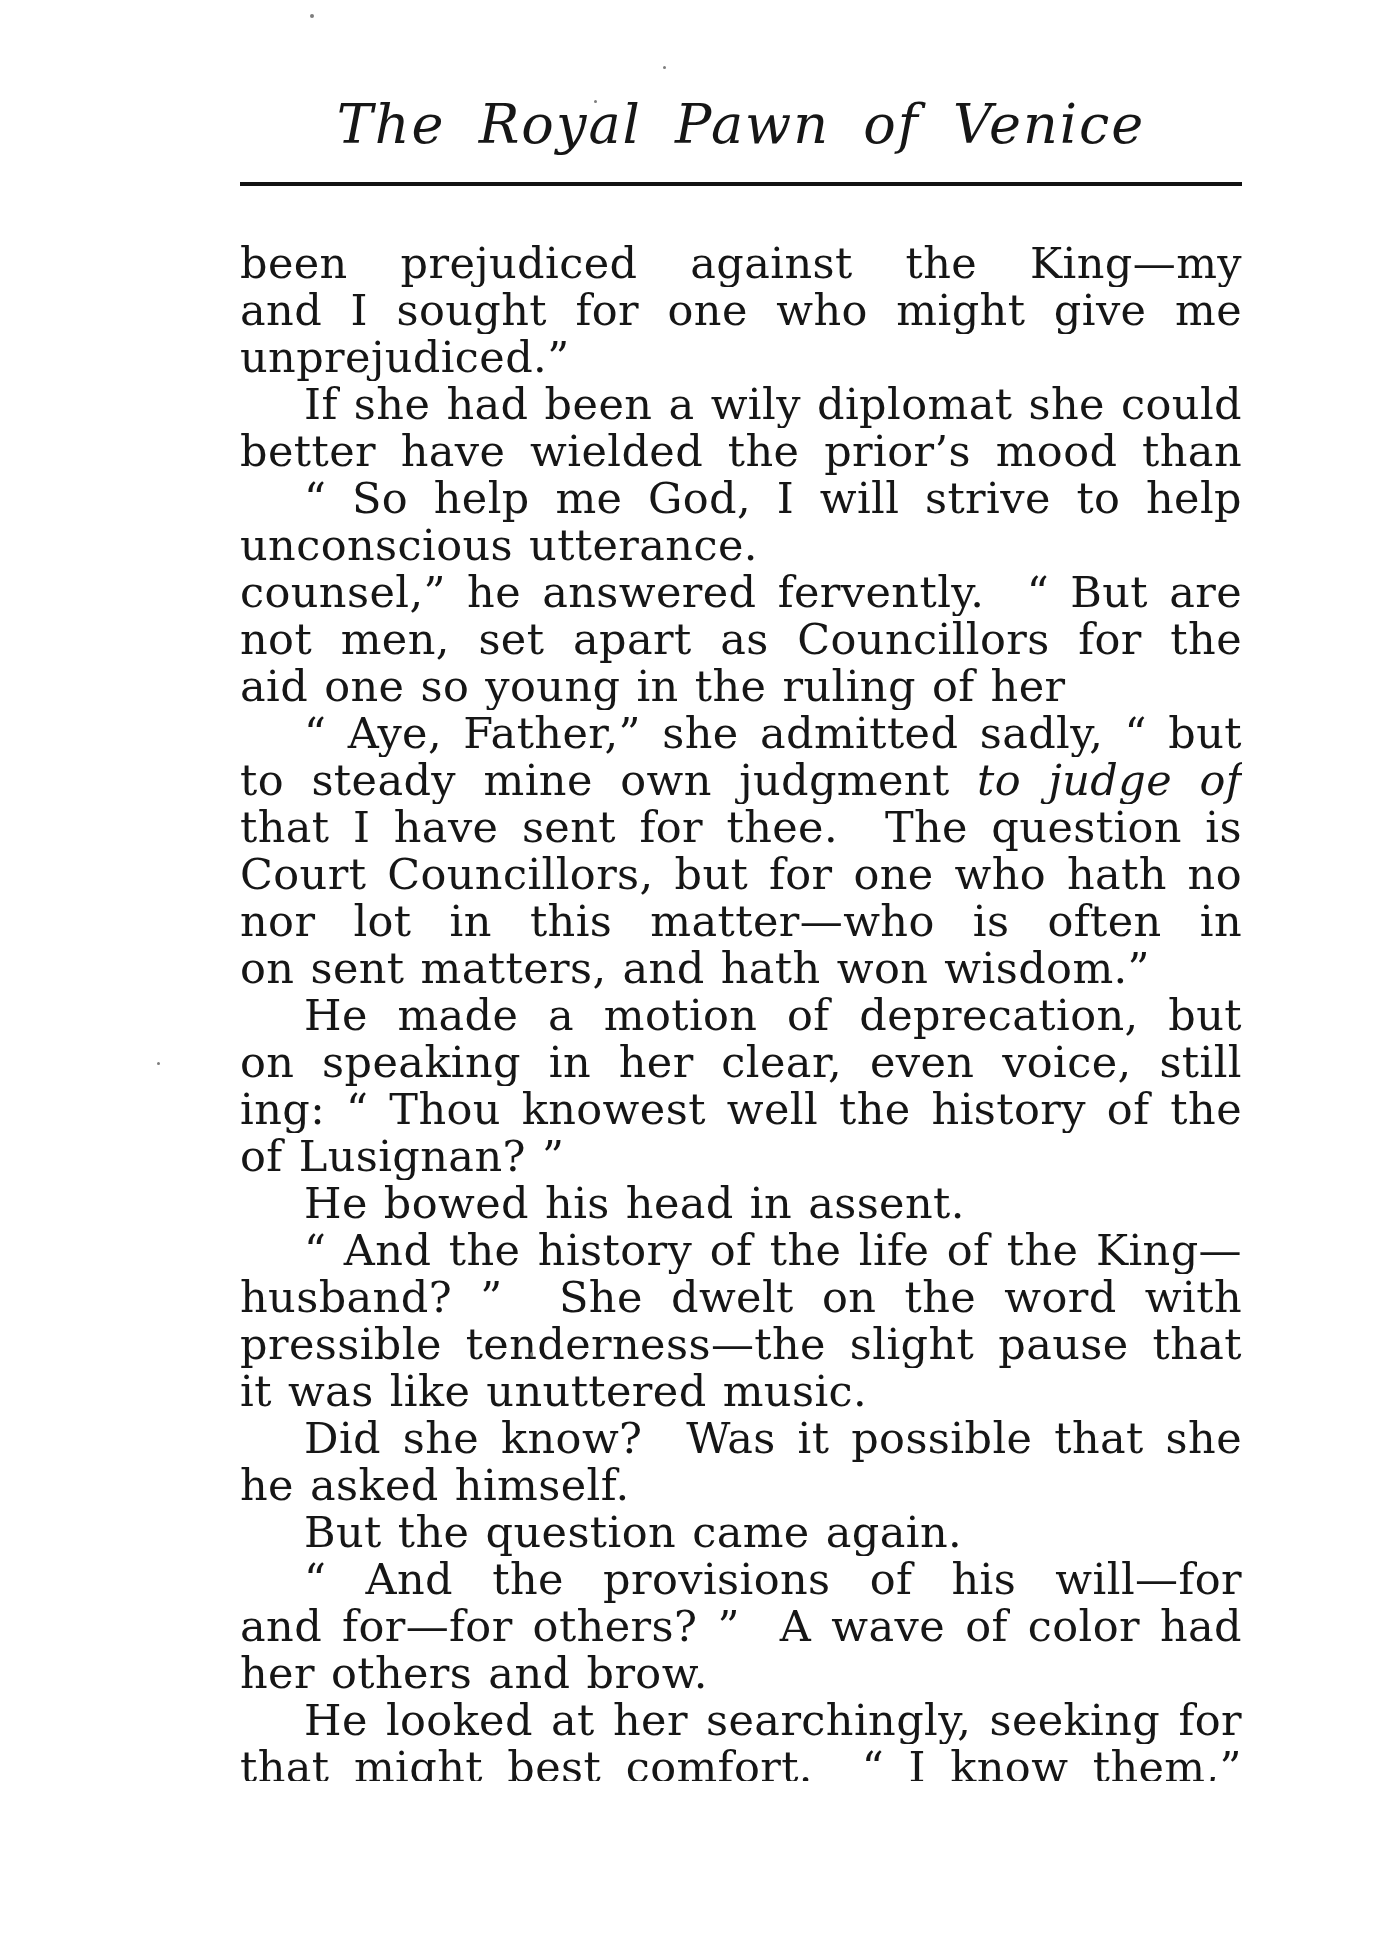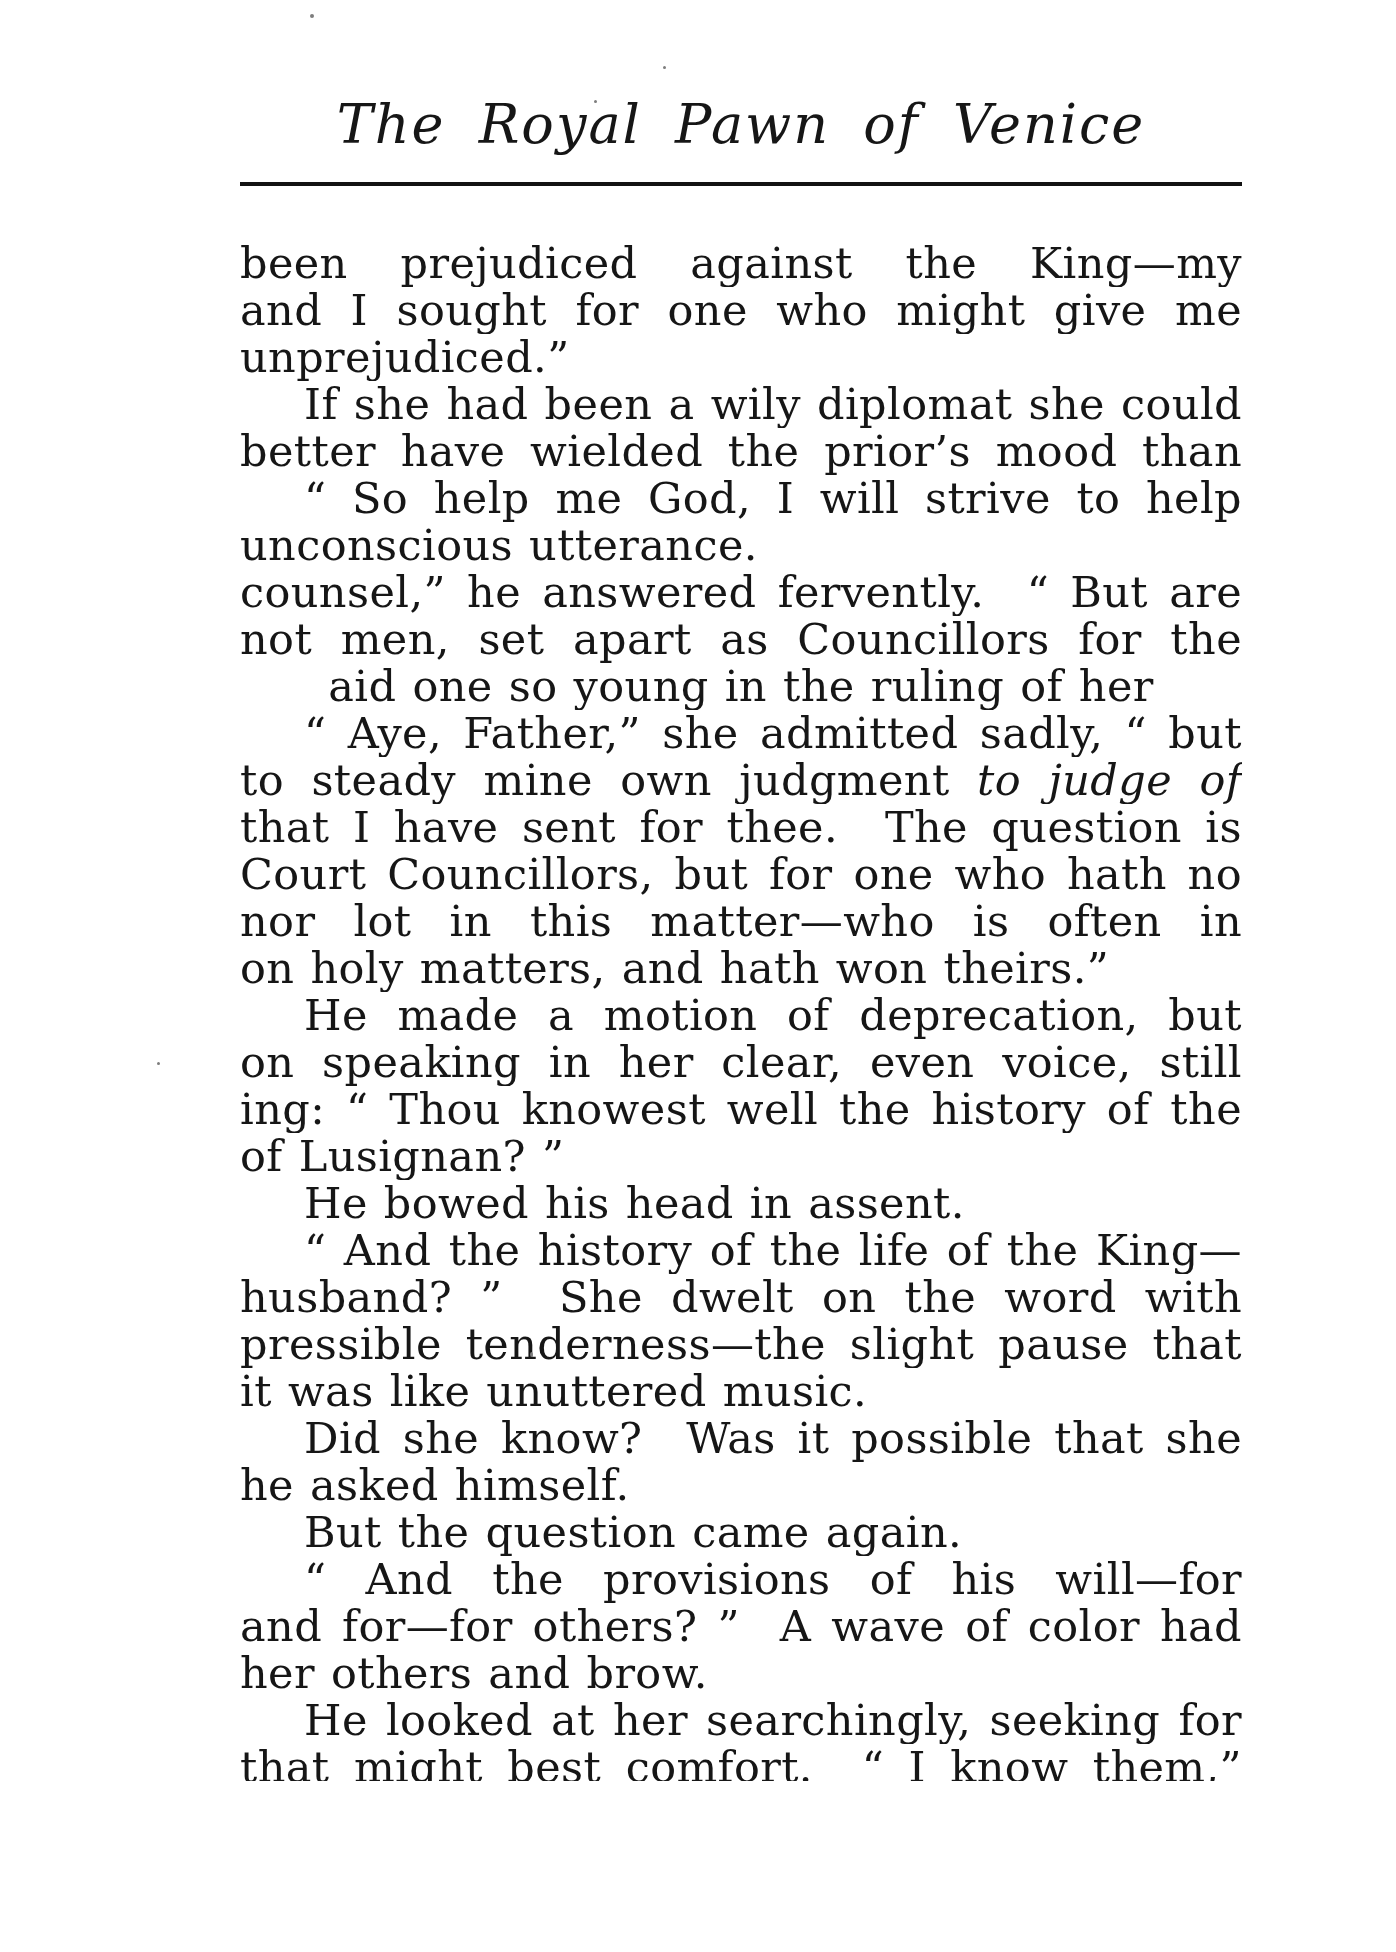--- a/index.html
+++ b/index.html
@@ -37,21 +37,21 @@
   .line{
     height:47px;line-height:47px;
     font-size:43px;
     letter-spacing:0.4px;
     word-spacing:2px;
     text-align:justify;
     text-align-last:justify;
     overflow:hidden;
   }
   .line.last{
-    text-align:center;
+    text-align:left;
     text-align-last:left;
   }
   .line.indent{
     padding-left:64px;
   }
   .it{font-style:italic;}
   .folio{
     margin-top:18px;
     height:48px;line-height:48px;
     text-align:center;
@@ -84,21 +84,21 @@
         <div class="line indent"><span>“ So help me God, I will strive to help thee in</span></div>
         <div class="line last"><span>unconscious utterance.</span></div>
         <div class="line"><span>counsel,” he answered fervently.&nbsp; “ But are there</span></div>
         <div class="line"><span>not men, set apart as Councillors for the realm, to</span></div>
         <div class="line last"><span>aid one so young in the ruling of her kingdom? ”</span></div>
         <div class="line indent"><span>“ Aye, Father,” she admitted sadly, “ but it is</span></div>
         <div class="line"><span>to steady mine own judgment </span><span class="it">to judge of theirs</span><span>—</span></div>
         <div class="line"><span>that I have sent for thee.&nbsp; The question is not for</span></div>
         <div class="line"><span>Court Councillors, but for one who hath no part</span></div>
         <div class="line"><span>nor lot in this matter—who is often in meditation</span></div>
-        <div class="line last"><span>on holy matters, and hath won theirs.”</span></div>
+        <div class="line last"><span>on sent matters, and hath won wisdom.”</span></div>
         <div class="line indent"><span>He made a motion of deprecation, but she went</span></div>
         <div class="line"><span>on speaking in her clear, even voice, still question-</span></div>
         <div class="line"><span>ing: “ Thou knowest well the history of the kings</span></div>
         <div class="line last"><span>of Lusignan? ”</span></div>
         <div class="line indent last"><span>He bowed his head in assent.</span></div>
         <div class="line indent"><span>“ And the history of the life of the King—my</span></div>
         <div class="line"><span>husband? ”&nbsp; She dwelt on the word with inex-</span></div>
         <div class="line"><span>pressible tenderness—the slight pause that followed</span></div>
         <div class="line last"><span>it was like unuttered music.</span></div>
         <div class="line indent"><span>Did she know?&nbsp; Was it possible that she knew?</span></div>

